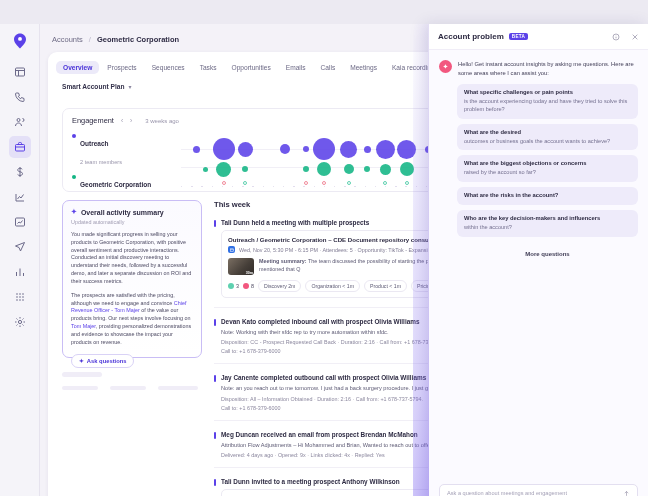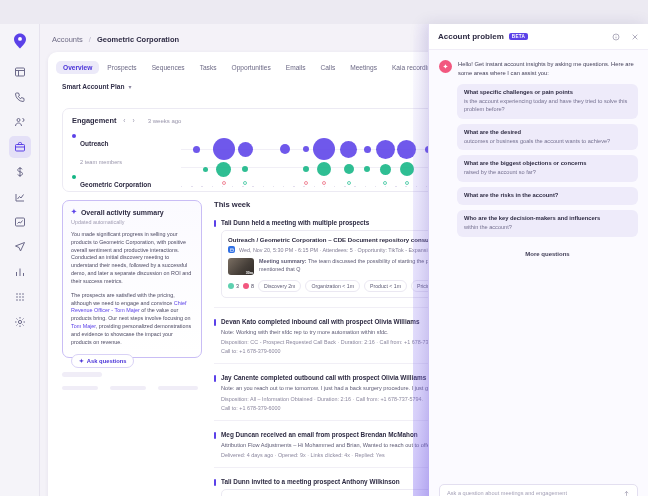--- a/index.html
+++ b/index.html
@@ -94,21 +94,21 @@
   
   .eng-card {
     position: absolute; left: 14px; top: 56px;
     width: 570px; height: 84px;
     border: 1px solid #eceaf3;
     border-radius: 7px;
     background: #fff;
     padding: 7px 9px;
   }
   .eng-head { display: flex; align-items: center; gap: 7px; }
-  .eng-title { font-size: 7.4px; font-weight: bold; color: #2d2a42; }
+  .eng-title { font-size: 7.4px; font-weight: normal; color: #2d2a42; }
   .arrowbtn { font-size: 6.5px; color: #9b97ae; }
   .eng-date { font-size: 6px; color: #9995ab; margin-left: 6px;}
 
   .legend { margin-top: 7px; width: 120px; }
   .leg-row { display: flex; align-items: flex-start; gap: 4px; margin-bottom: 5px;}
   .dot { width: 4px; height: 4px; border-radius: 50%; margin-top: 2px; flex: none;}
   .leg-name { font-size: 6.5px; font-weight: bold; color: #2d2a42; line-height: 1.25;}
   .leg-sub { font-size: 5.6px; color: #9995ab; }
 
   .plot { position: absolute; left: 118px; top: 22px; right: 6px; height: 58px; }

